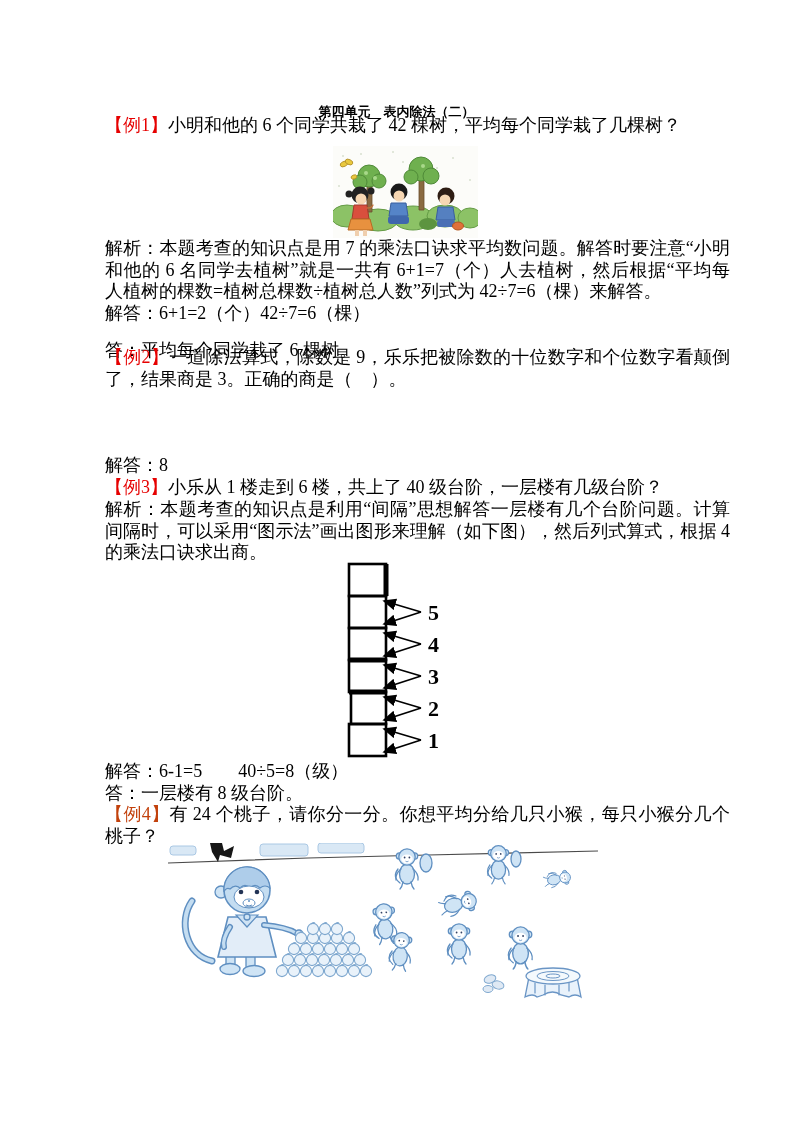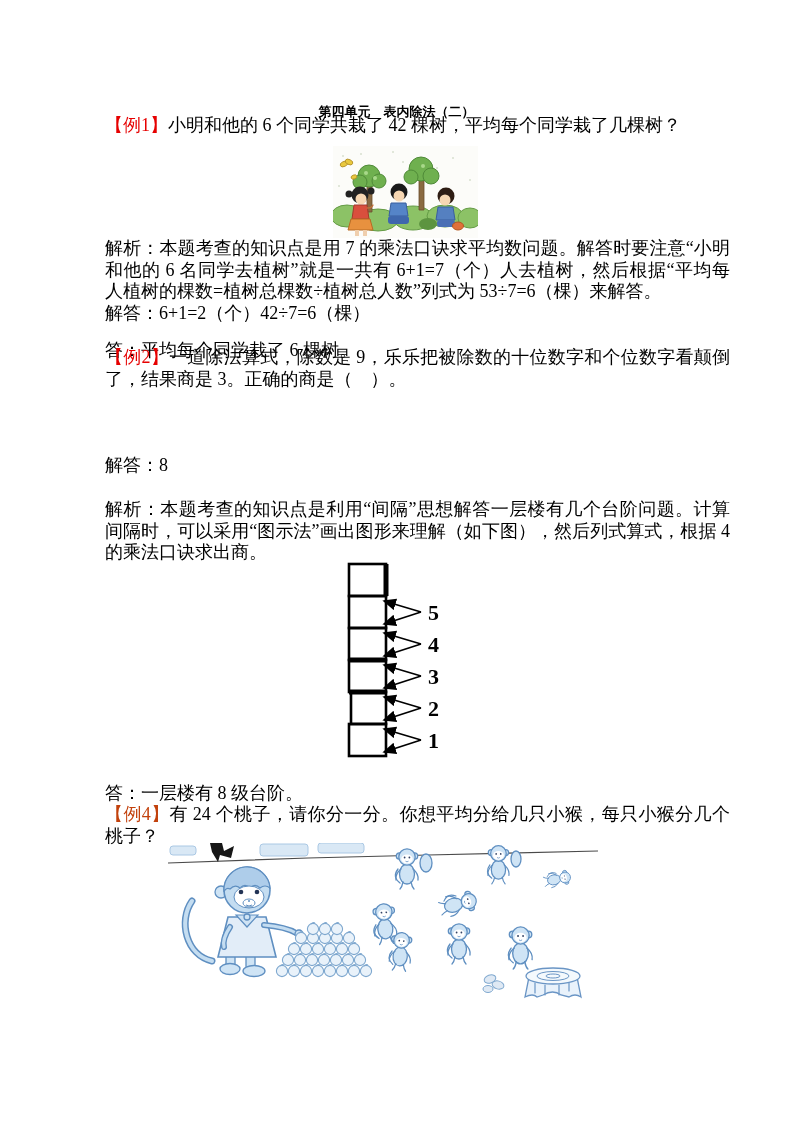--- a/index.html
+++ b/index.html
@@ -99,27 +99,28 @@
       <rect x="55" y="70" width="21" height="8" rx="3" fill="#3f67ad"></rect>
 
       <circle cx="113" cy="50" r="8.5" fill="#2e1d14"></circle>
       <circle cx="112" cy="54" r="5.5" fill="#f7d7b3"></circle>
       <path d="M105,61 h15 l2,13 h-19 z" fill="#5580c0" stroke="#3a5f9e" stroke-width="1"></path>
       <rect x="104" y="74" width="18" height="7" rx="3" fill="#4a6fb5"></rect>
       <ellipse cx="125" cy="80" rx="5.5" ry="4" fill="#e0703a" stroke="#b4571f" stroke-width="1"></ellipse>
     </svg>
   </div>
 
-  <p class="tblock" style="top:238px">解析：本题考查的知识点是用 7 的乘法口诀求平均数问题。解答时要注意“小明和他的 6 名同学去植树”就是一共有 6+1=7（个）人去植树，然后根据“平均每人植树的棵数=植树总棵数÷植树总人数”列式为 53÷7=6（棵）来解答。</p>
+  <p class="tblock" style="top:238px">解析：本题考查的知识点是用 7 的乘法口诀求平均数问题。解答时要注意“小明和他的 6 名同学去植树”就是一共有 6+1=7（个）人去植树，然后根据“平均每人植树的棵数=植树总棵数÷植树总人数”列式为 42÷7=6（棵）来解答。</p>
   <p class="tblock" style="top:303px">解答：6+1=2（个）42÷7=6（棵）</p>
   <p class="tblock" style="top:340px">答：平均每个同学栽了 6 棵树。</p>
 
   <p class="tblock" style="top:347px"><span class="red" style="color: rgb(230, 0, 0);">【例2】</span><span>一道除法算式，除数是 9，乐乐把被除数的十位数字和个位数字看颠倒了，结果商是 3。正确的商是（　）。</span></p>
   <p class="tblock" style="top:455px">解答：8</p>
 
+  <p class="tblock" style="top:477px"><span class="red" style="color: rgb(230, 0, 0);">【例3】</span><span>小乐从 1 楼走到 6 楼，共上了 40 级台阶，一层楼有几级台阶？</span></p>
   <p class="tblock" style="top:499px">解析：本题考查的知识点是利用“间隔”思想解答一层楼有几个台阶问题。计算间隔时，可以采用“图示法”画出图形来理解（如下图），然后列式算式，根据 4 的乘法口诀求出商。</p>
 
   <div class="fig" style="left:345px;top:559px;width:118px;height:205px">
     <svg viewBox="0 0 118 205">
       <defs>
         <marker id="ah" markerWidth="9" markerHeight="8" refX="7" refY="3.5" orient="auto">
           <path d="M0,0 L8,3.5 L0,7 z" fill="#000"></path>
         </marker>
       </defs>
 
@@ -154,20 +155,21 @@
         <text class="snum" x="83" y="157">2</text>
       </g>
       <g>
         <path class="sarrow" d="M76,181 L39,170" marker-end="url(#ah)"></path>
         <path class="sarrow" d="M76,181 L39,193" marker-end="url(#ah)"></path>
         <text class="snum" x="83" y="189">1</text>
       </g>
     </svg>
   </div>
 
+  <p class="tblock" style="top:761px">解答：6-1=5　　40÷5=8（级）</p>
   <p class="tblock" style="top:783px">答：一层楼有 8 级台阶。</p>
 
   <p class="tblock" style="top:804px"><span class="red" style="color: #c2410c;">【例4】</span><span>有 24 个桃子，请你分一分。你想平均分给几只小猴，每只小猴分几个桃子？</span></p>
 
   <div class="fig" style="left:168px;top:843px;width:430px;height:160px">
     <svg viewBox="0 0 430 160">
       <defs>
         <g id="mky">
           <path class="ln" d="M4,36 q-8,-6 -2,-14"></path>
           <ellipse class="fb" cx="11" cy="27" rx="7.5" ry="10"></ellipse>

